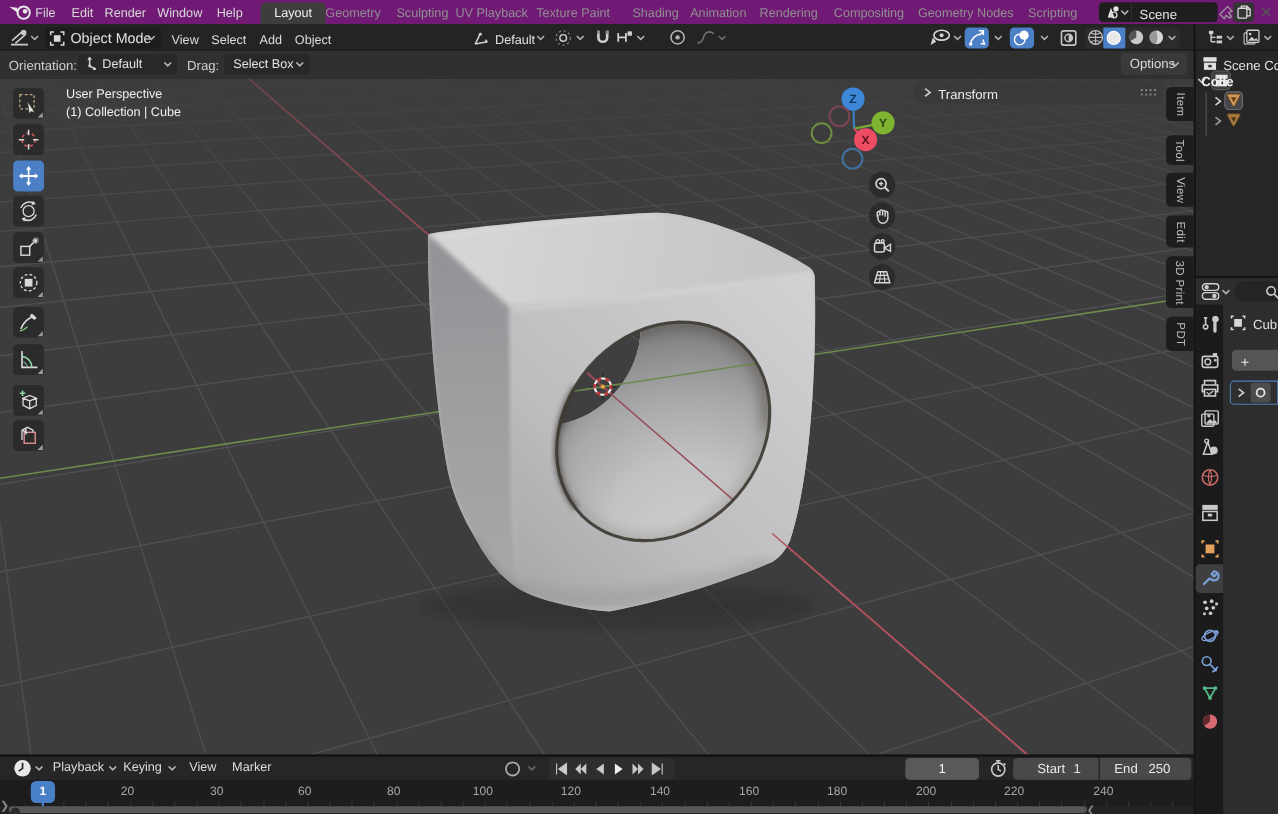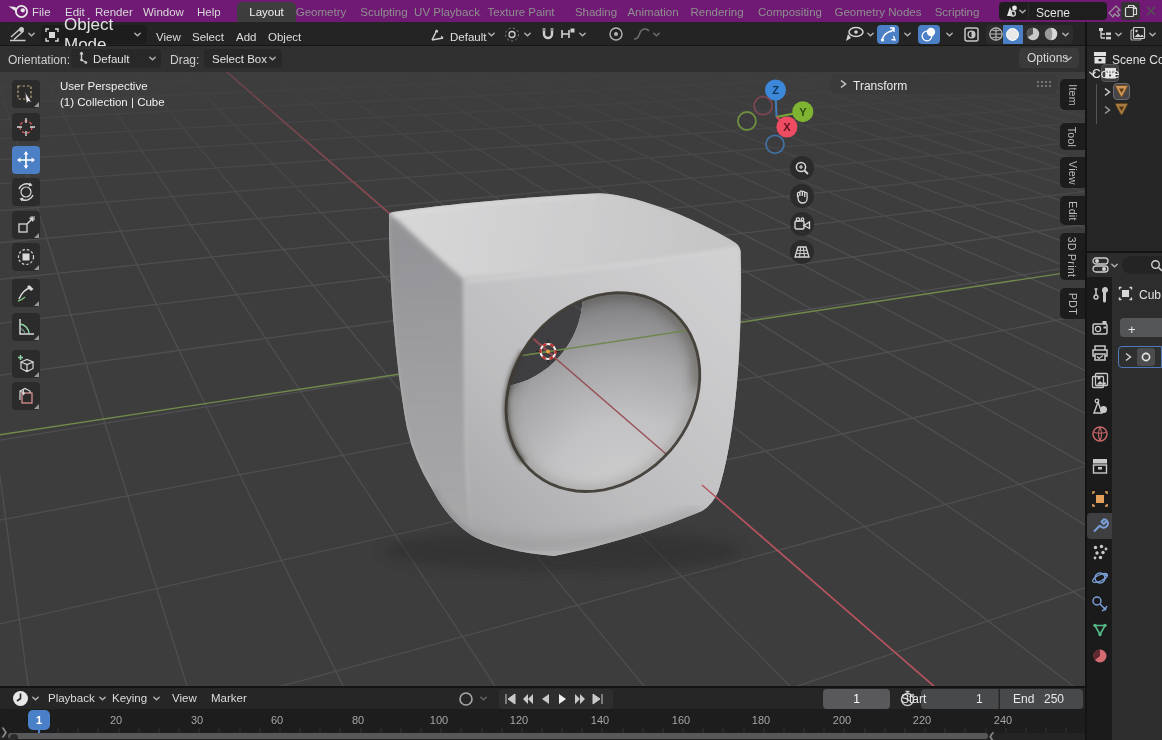--- a/index.html
+++ b/index.html
@@ -75,21 +75,21 @@
     </div>
     <div id="vheader" class="abs"></div>
     <svg class="abs" style="left:9px;top:26px" width="18" height="16" viewBox="0 0 18 16">
 <path d="M2 11 L12 2 M5 13.5 L14.5 5" stroke="#c9c9c9" stroke-width="1.5"></path>
 <path d="M1 14.5 L16.5 14.5" stroke="#c9c9c9" stroke-width="1.5"></path>
       <circle cx="12.5" cy="3.5" r="2.5" fill="#c9c9c9"></circle>
     </svg>
     <svg class="abs" style="left:27px;top:30px" width="9" height="9" viewBox="0 0 10 10">
       <path d="M2 3.5 L5 6.5 L8 3.5" stroke="#b0b0b0" stroke-width="1.6" fill="none" stroke-linecap="round"></path>
     </svg>
-    <div class="hfield" style="left:41px;top:25px;width:106px;height:19px;padding-left:23px;font-size:17px">Object Mode</div>
+    <div class="hfield" style="left:41px;top:25px;width:106px;height:19px;padding-left:23px;font-size:13px">Object Mode</div>
     <svg class="abs" style="left:45px;top:28px" width="14" height="14" viewBox="0 0 14 14">
 <path d="M1 4 V1 H4 M10 1 H13 V4 M13 10 V13 H10 M4 13 H1 V10" stroke="#d8d8d8" stroke-width="1.4" fill="none"></path>
 <rect x="4" y="4" width="6" height="6" fill="#d8d8d8"></rect>
     </svg>
     <svg class="abs" style="left:133px;top:30px" width="9" height="9" viewBox="0 0 10 10">
       <path d="M2 3.5 L5 6.5 L8 3.5" stroke="#b0b0b0" stroke-width="1.6" fill="none" stroke-linecap="round"></path>
     </svg>
     <span class="hmenu" style="left:156px;top:31px">View</span>
     <span class="hmenu" style="left:192px;top:31px">Select</span>
     <span class="hmenu" style="left:236px;top:31px">Add</span>
@@ -481,21 +481,21 @@
     <span class="abs" style="left:1112px;top:53px;font-size:12px;color:#e0e0e0">Scene Col</span>
     <svg class="abs" style="left:1088px;top:69px" width="9" height="9" viewBox="0 0 10 10">
       <path d="M2 3.5 L5 6.5 L8 3.5" stroke="#c0c0c0" stroke-width="1.6" fill="none" stroke-linecap="round"></path>
     </svg>
     <div class="abs" style="left:1101px;top:64px;width:18px;height:18px;background:#3e3e3f;border-radius:4px;border:1px solid #565657"></div>
     <svg class="abs" style="left:1104px;top:67px" width="13" height="12" viewBox="0 0 14 13">
 <rect x="1" y="1" width="12" height="4" fill="#e0e0e0"></rect>
       <rect x="1.5" y="6" width="11" height="6.5" fill="#e0e0e0"></rect>
       <rect x="5.5" y="8" width="3" height="2.2" fill="#262627"></rect>
     </svg>
-    <span class="abs" style="left:1092px;top:67px;font-size:12px;font-weight:normal;color:#f0f0f0">Colle</span>
+    <span class="abs" style="left:1092px;top:67px;font-size:12px;font-weight:bold;color:#f0f0f0">Colle</span>
     <div class="abs" style="left:1096px;top:84px;width:1px;height:40px;background:#555"></div>
     <svg class="abs" style="left:1102px;top:87px" width="10" height="10" viewBox="0 0 10 10">
       <path d="M3 1.5 L7.5 5 L3 8.5" stroke="#ccc" stroke-width="1.5" fill="none"></path>
     </svg>
     <div class="abs" style="left:1113px;top:83px;width:17px;height:17px;background:#46464a;border-radius:4px;border:1px solid #6b6b70"></div>
     <svg class="abs" style="left:1114px;top:84px" width="15" height="15" viewBox="0 0 15 15">
       <path d="M1.5 2.5 Q1 1.5 2.5 1.5 L12.5 1.5 Q14 1.5 13.5 2.5 L8.5 12 Q7.5 13.5 6.5 12 Z" fill="#cf9659" stroke="#6b4418" stroke-width="0.8"></path>
       <path d="M5 4.5 H10 L7.5 9 Z" fill="#5e3c14"></path>
     </svg>
     <svg class="abs" style="left:1102px;top:105px" width="10" height="10" viewBox="0 0 10 10">
@@ -653,21 +653,21 @@
     <svg class="abs" style="left:591px;top:693px" width="13" height="12" viewBox="0 0 13 12">
       <path d="M11 1 V11 M2 1 L9 6 L2 11 Z" fill="#c9c9c9" stroke="#c9c9c9" stroke-width="1"></path>
     </svg>
     <div class="abs" style="left:823px;top:689px;width:67px;height:20px;background:#59595b;border-radius:4px;text-align:center;color:#fff;font-size:12px;line-height:20px">1</div>
     <svg class="abs" style="left:899px;top:690px" width="17" height="17" viewBox="0 0 17 17">
 <circle cx="8.5" cy="9.5" r="6" fill="none" stroke="#c9c9c9" stroke-width="1.5"></circle>
       <path d="M8.5 5.5 V9.5 L11 11 M6.5 1.5 H10.5 M8.5 1.5 V3.5 M13.5 4 L15 5.5" stroke="#c9c9c9" stroke-width="1.4" fill="none"></path>
     </svg>
     <div class="abs" style="left:921px;top:689px;width:78px;height:20px;background:#47494b;border-radius:4px 0 0 4px;border-right:1px solid #3a3a3c"></div>
     <div class="abs" style="left:1000px;top:689px;width:83px;height:20px;background:#47494b;border-radius:0 4px 4px 0"></div>
-    <span class="abs" style="left:901px;top:692px;font-size:12px;color:#e8e8e8">Start</span>
+    <span class="abs" style="left:943px;top:692px;font-size:12px;color:#e8e8e8">Start</span>
     <span class="abs" style="left:976px;top:692px;font-size:12px;color:#e8e8e8">1</span>
     <span class="abs" style="left:1013px;top:692px;font-size:12px;color:#e8e8e8">End</span>
     <span class="abs" style="left:1044px;top:692px;font-size:12px;color:#e8e8e8">250</span>
     <div class="abs" style="left:0px;top:709px;width:1085px;height:24px;background:#1d1d1e"></div>
     <span class="abs" style="left:116px;top:714px;font-size:11px;color:#a6a6a6;transform:translateX(-50%)">20</span>
     <span class="abs" style="left:197px;top:714px;font-size:11px;color:#a6a6a6;transform:translateX(-50%)">30</span>
     <span class="abs" style="left:277px;top:714px;font-size:11px;color:#a6a6a6;transform:translateX(-50%)">60</span>
     <span class="abs" style="left:358px;top:714px;font-size:11px;color:#a6a6a6;transform:translateX(-50%)">80</span>
     <span class="abs" style="left:439px;top:714px;font-size:11px;color:#a6a6a6;transform:translateX(-50%)">100</span>
     <span class="abs" style="left:519px;top:714px;font-size:11px;color:#a6a6a6;transform:translateX(-50%)">120</span>

